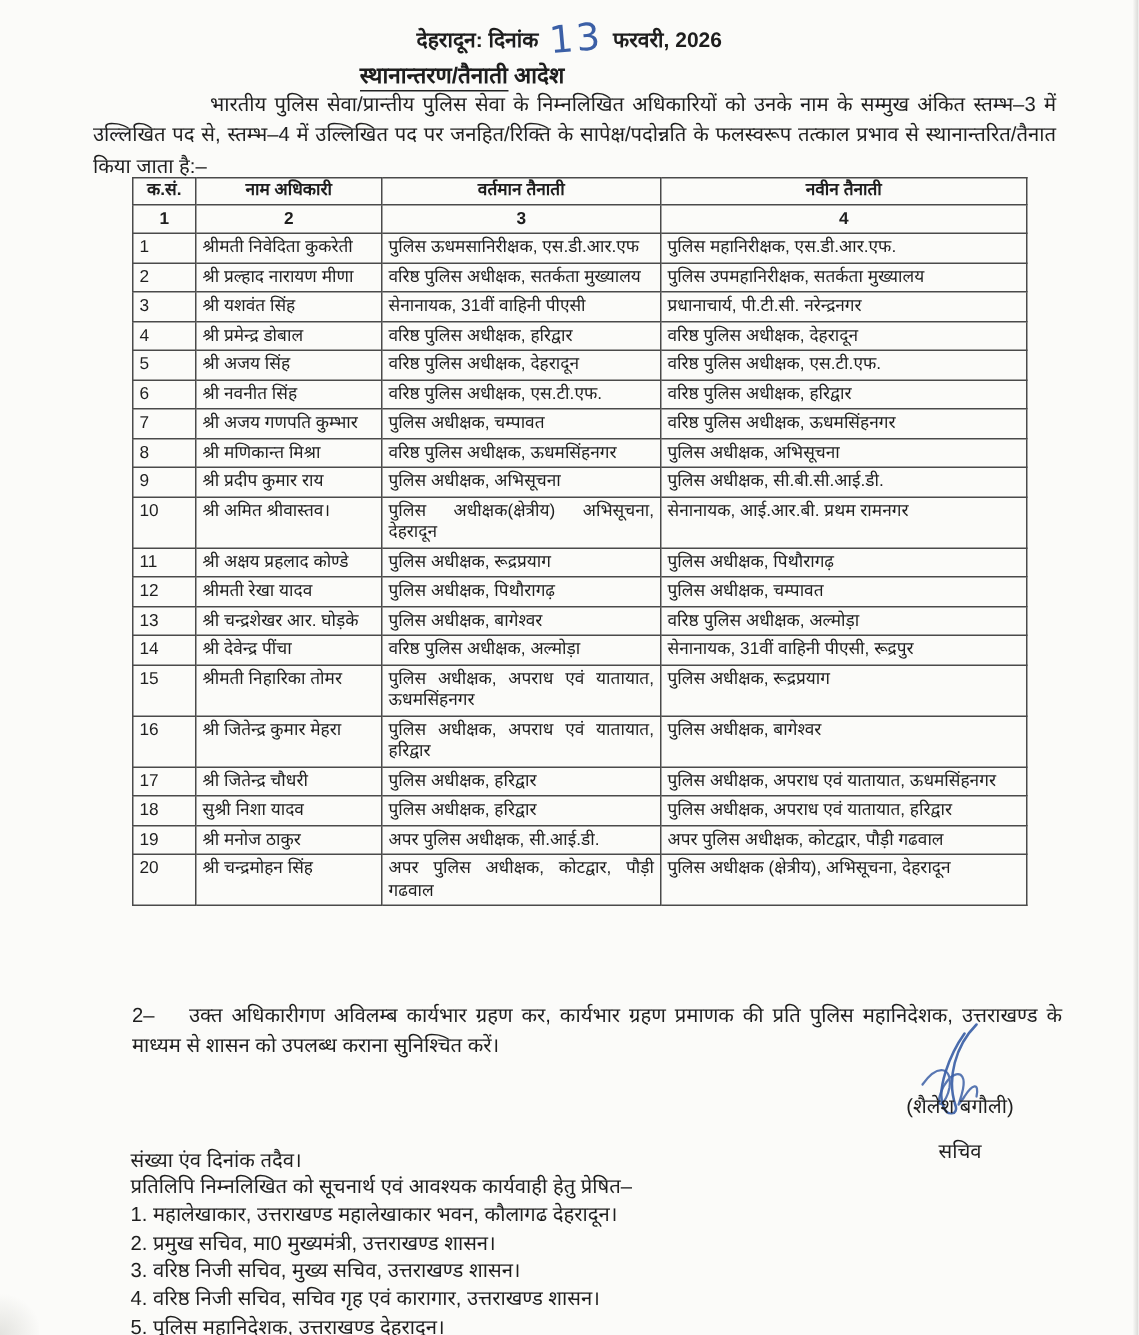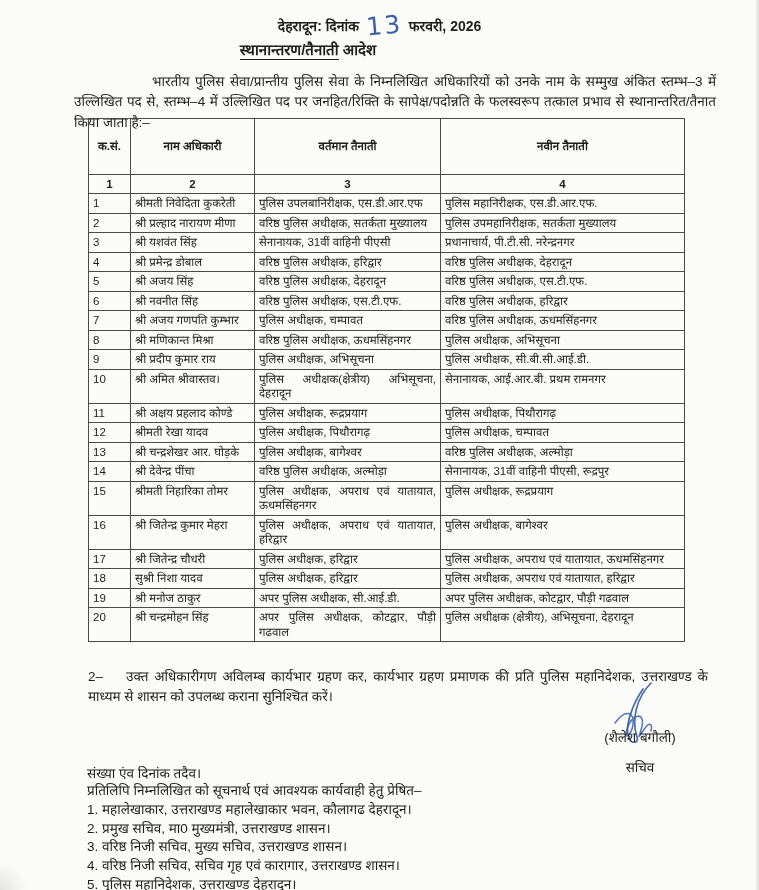--- a/index.html
+++ b/index.html
@@ -35,41 +35,41 @@
   }
   .doc-title{
     position:absolute;top:39px;left:0;width:616px;
     text-align:center;font-size:15px;font-weight:bold;
   }
   .doc-title .u{border-bottom:1.5px solid #222;padding-bottom:1px;}
   .intro{
     position:absolute;top:60px;left:62px;width:642px;
     font-size:13.5px;line-height:1.5;
     text-align:justify;text-indent:78px;
-    margin:12px;
+    margin:0;
   }
   table.transfer{
     position:absolute;top:118px;left:88px;
     width:596px;
     border-collapse:collapse;
     table-layout:fixed;
     font-size:11.5px;
   }
   table.transfer col.c1{width:42px;}
   table.transfer col.c2{width:124px;}
   table.transfer col.c3{width:186px;}
   table.transfer col.c4{width:244px;}
   table.transfer th,table.transfer td{
     border:1px solid #4a4a4a;
     padding:2px 4px;
     vertical-align:top;
     line-height:14.5px;
     font-weight:normal;
   }
-  table.transfer thead th{text-align:center;font-weight:bold;padding:20px 2px;}
+  table.transfer thead th{text-align:center;font-weight:bold;padding:1px 2px;}
   table.transfer thead tr.colnums th{font-weight:bold;padding:2px;}
   td.sn{padding-left:6px;}
   td.cur,td.newp{text-align:justify;}
   .closing{
     position:absolute;top:667px;left:88px;width:620px;
     font-size:13.5px;line-height:1.45;margin:0;text-align:justify;
   }
   .closing .num{display:inline-block;width:38px;}
   .sign-block{
     position:absolute;top:683px;left:555px;width:170px;
@@ -126,21 +126,21 @@
         <th>2</th>
         <th>3</th>
         <th>4</th>
       </tr>
     </thead>
     <tbody>
 
         <tr>
           <td class="sn">1</td>
           <td class="nm">श्रीमती निवेदिता कुकरेती</td>
-          <td class="cur">पुलिस उपलबानिरीक्षक, एस.डी.आर.एफ</td>
+          <td class="cur">पुलिस ऊधमसानिरीक्षक, एस.डी.आर.एफ</td>
           <td class="newp">पुलिस महानिरीक्षक, एस.डी.आर.एफ.</td>
         </tr>
 
         <tr>
           <td class="sn">2</td>
           <td class="nm">श्री प्रल्हाद नारायण मीणा</td>
           <td class="cur">वरिष्ठ पुलिस अधीक्षक, सतर्कता मुख्यालय</td>
           <td class="newp">पुलिस उपमहानिरीक्षक, सतर्कता मुख्यालय</td>
         </tr>
 

